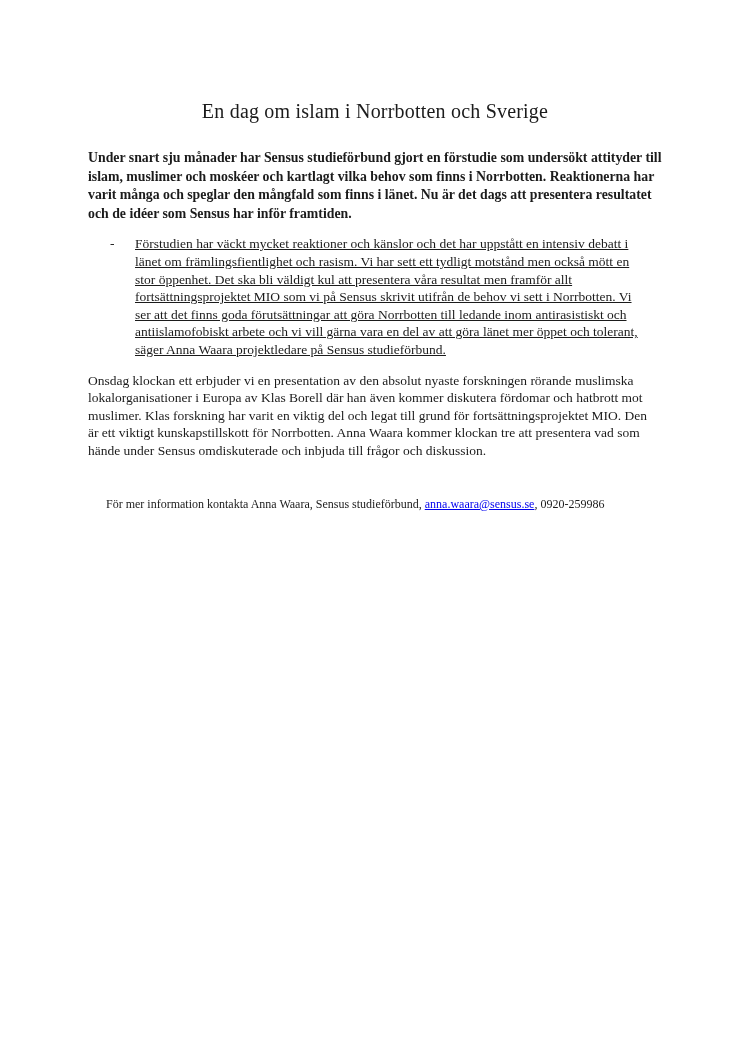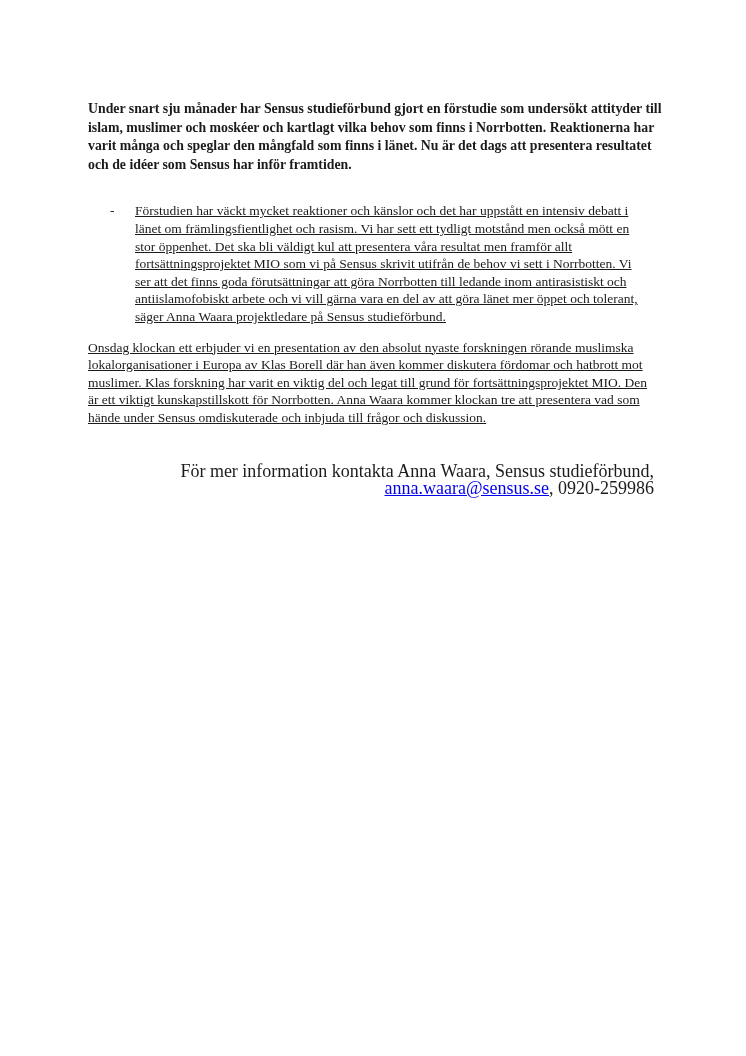--- a/index.html
+++ b/index.html
@@ -25,21 +25,21 @@
   }
   .doc-title {
     margin: 0 0 26px 0;
     font-size: 20px;
     font-weight: 400;
     text-align: center;
     letter-spacing: 0.2px;
     color: #1b1b1b;
   }
   .lead-paragraph {
-    margin: 0 0 28px 0;
+    margin: 0 0 12px 0;
     font-size: 13.8px;
     line-height: 18.6px;
     font-weight: 700;
     text-align: left;
   }
   .quote-item {
     display: flex;
     margin: 0 0 13px 0;
     padding-left: 22px;
     font-size: 13.5px;
@@ -51,40 +51,39 @@
   }
   .quote-text {
     flex: none;
     width: 515px;
     text-decoration: underline;
   }
   .body-paragraph {
     margin: 0 12px 36px 0;
     font-size: 13.5px;
     line-height: 17.6px;
-    text-decoration: underline;
   }
   .contact-paragraph {
-    margin: 8px;
-    font-size: 18px;
+    margin: 18px;
+    font-size: 12px;
     line-height: 17.6px;
-    text-align: right;
   }
   .email-link {
     color: #0000ee;
     text-decoration: underline;
     cursor: pointer;
   }
 </style>
 </head>
 <body>
 
 <div class="page">
   <div class="content">
 
+    <h1 class="doc-title">En dag om islam i Norrbotten och Sverige</h1>
 
     <p class="lead-paragraph">Under snart sju månader har Sensus studieförbund gjort en förstudie som undersökt attityder till islam, muslimer och moskéer och kartlagt vilka behov som finns i Norrbotten. Reaktionerna har varit många och speglar den mångfald som finns i länet. Nu är det dags att presentera resultatet och de idéer som Sensus har inför framtiden.</p>
 
     <div class="quote-item">
       <span class="quote-dash">-</span>
       <span class="quote-text">Förstudien har väckt mycket reaktioner och känslor och det har uppstått en intensiv debatt i länet om främlingsfientlighet och rasism. Vi har sett ett tydligt motstånd men också mött en stor öppenhet.  Det ska bli väldigt kul att presentera våra resultat men framför allt fortsättningsprojektet MIO som vi på Sensus skrivit utifrån de behov vi sett i Norrbotten. Vi ser att det finns goda förutsättningar att göra Norrbotten till ledande inom antirasistiskt och antiislamofobiskt arbete och vi vill gärna vara en del av att göra länet mer öppet och tolerant, säger Anna Waara projektledare på Sensus studieförbund.</span>
     </div>
 
     <p class="body-paragraph">Onsdag klockan ett erbjuder vi en presentation av den absolut nyaste forskningen rörande muslimska lokalorganisationer i Europa av Klas Borell där han även kommer diskutera fördomar och hatbrott mot muslimer. Klas forskning har varit en viktig del och legat till grund för fortsättningsprojektet MIO. Den är ett viktigt kunskapstillskott för Norrbotten. Anna Waara kommer klockan tre att presentera vad som hände under Sensus omdiskuterade och inbjuda till frågor och diskussion.</p>
 

